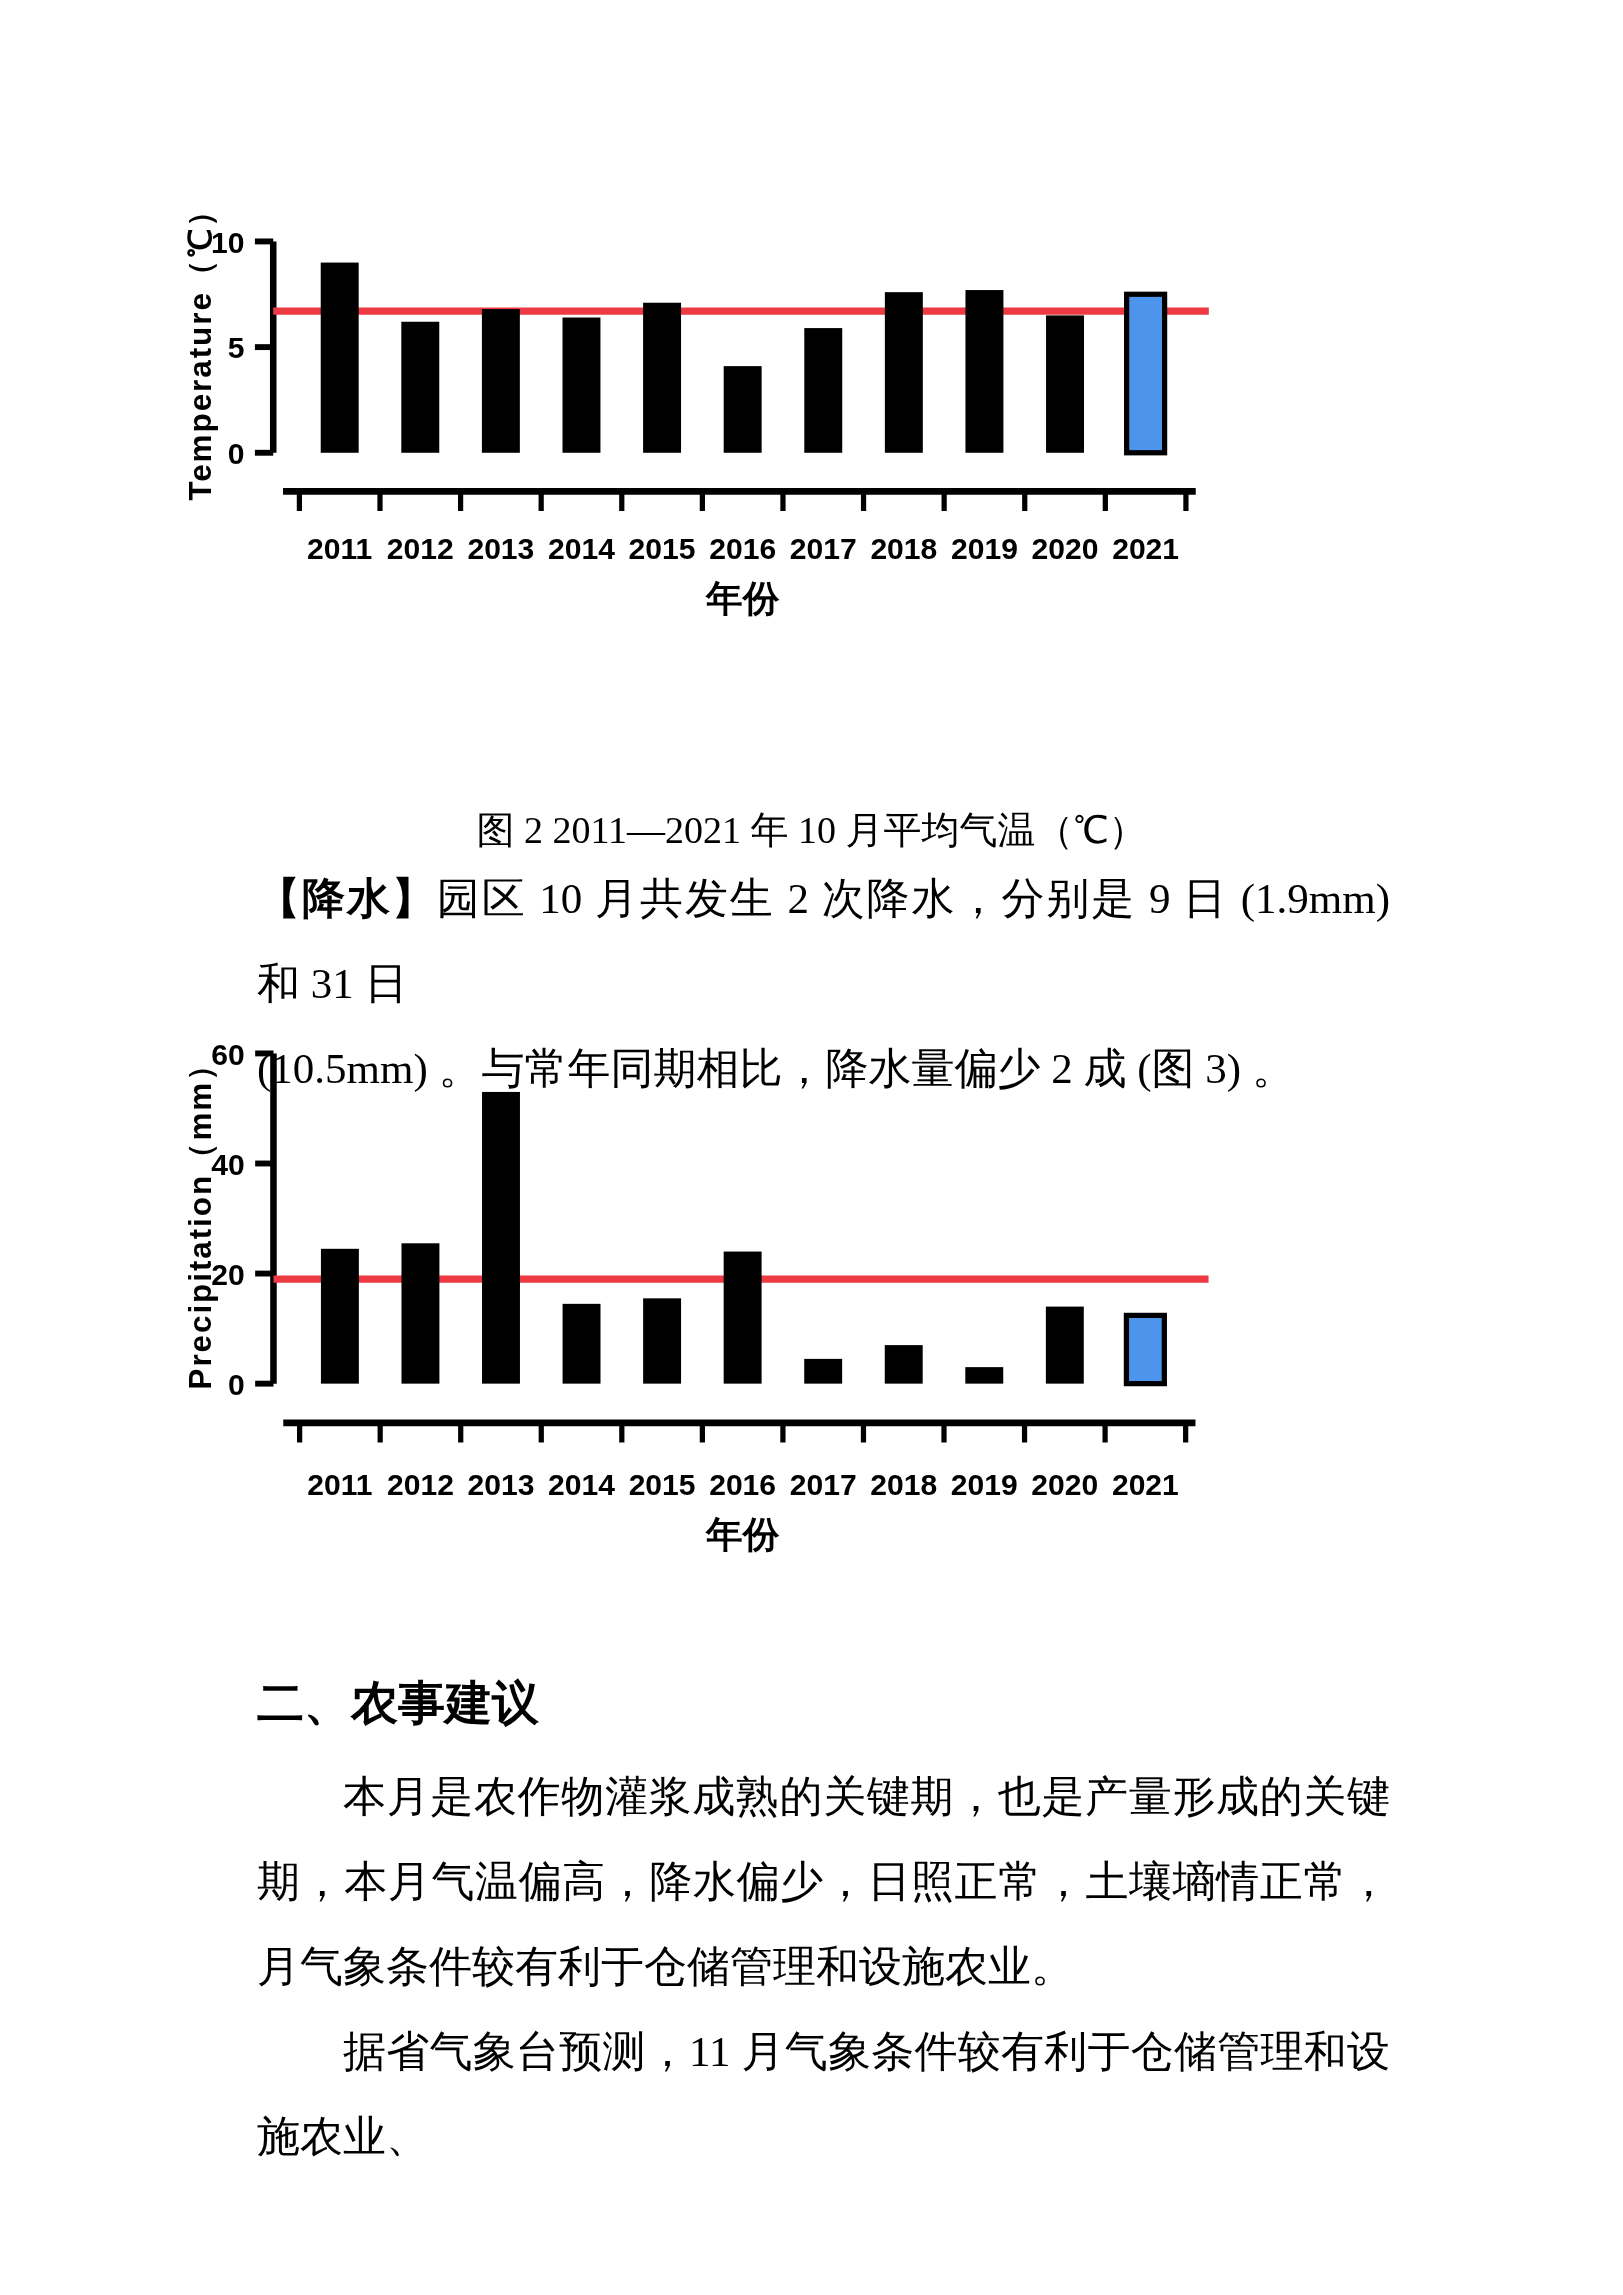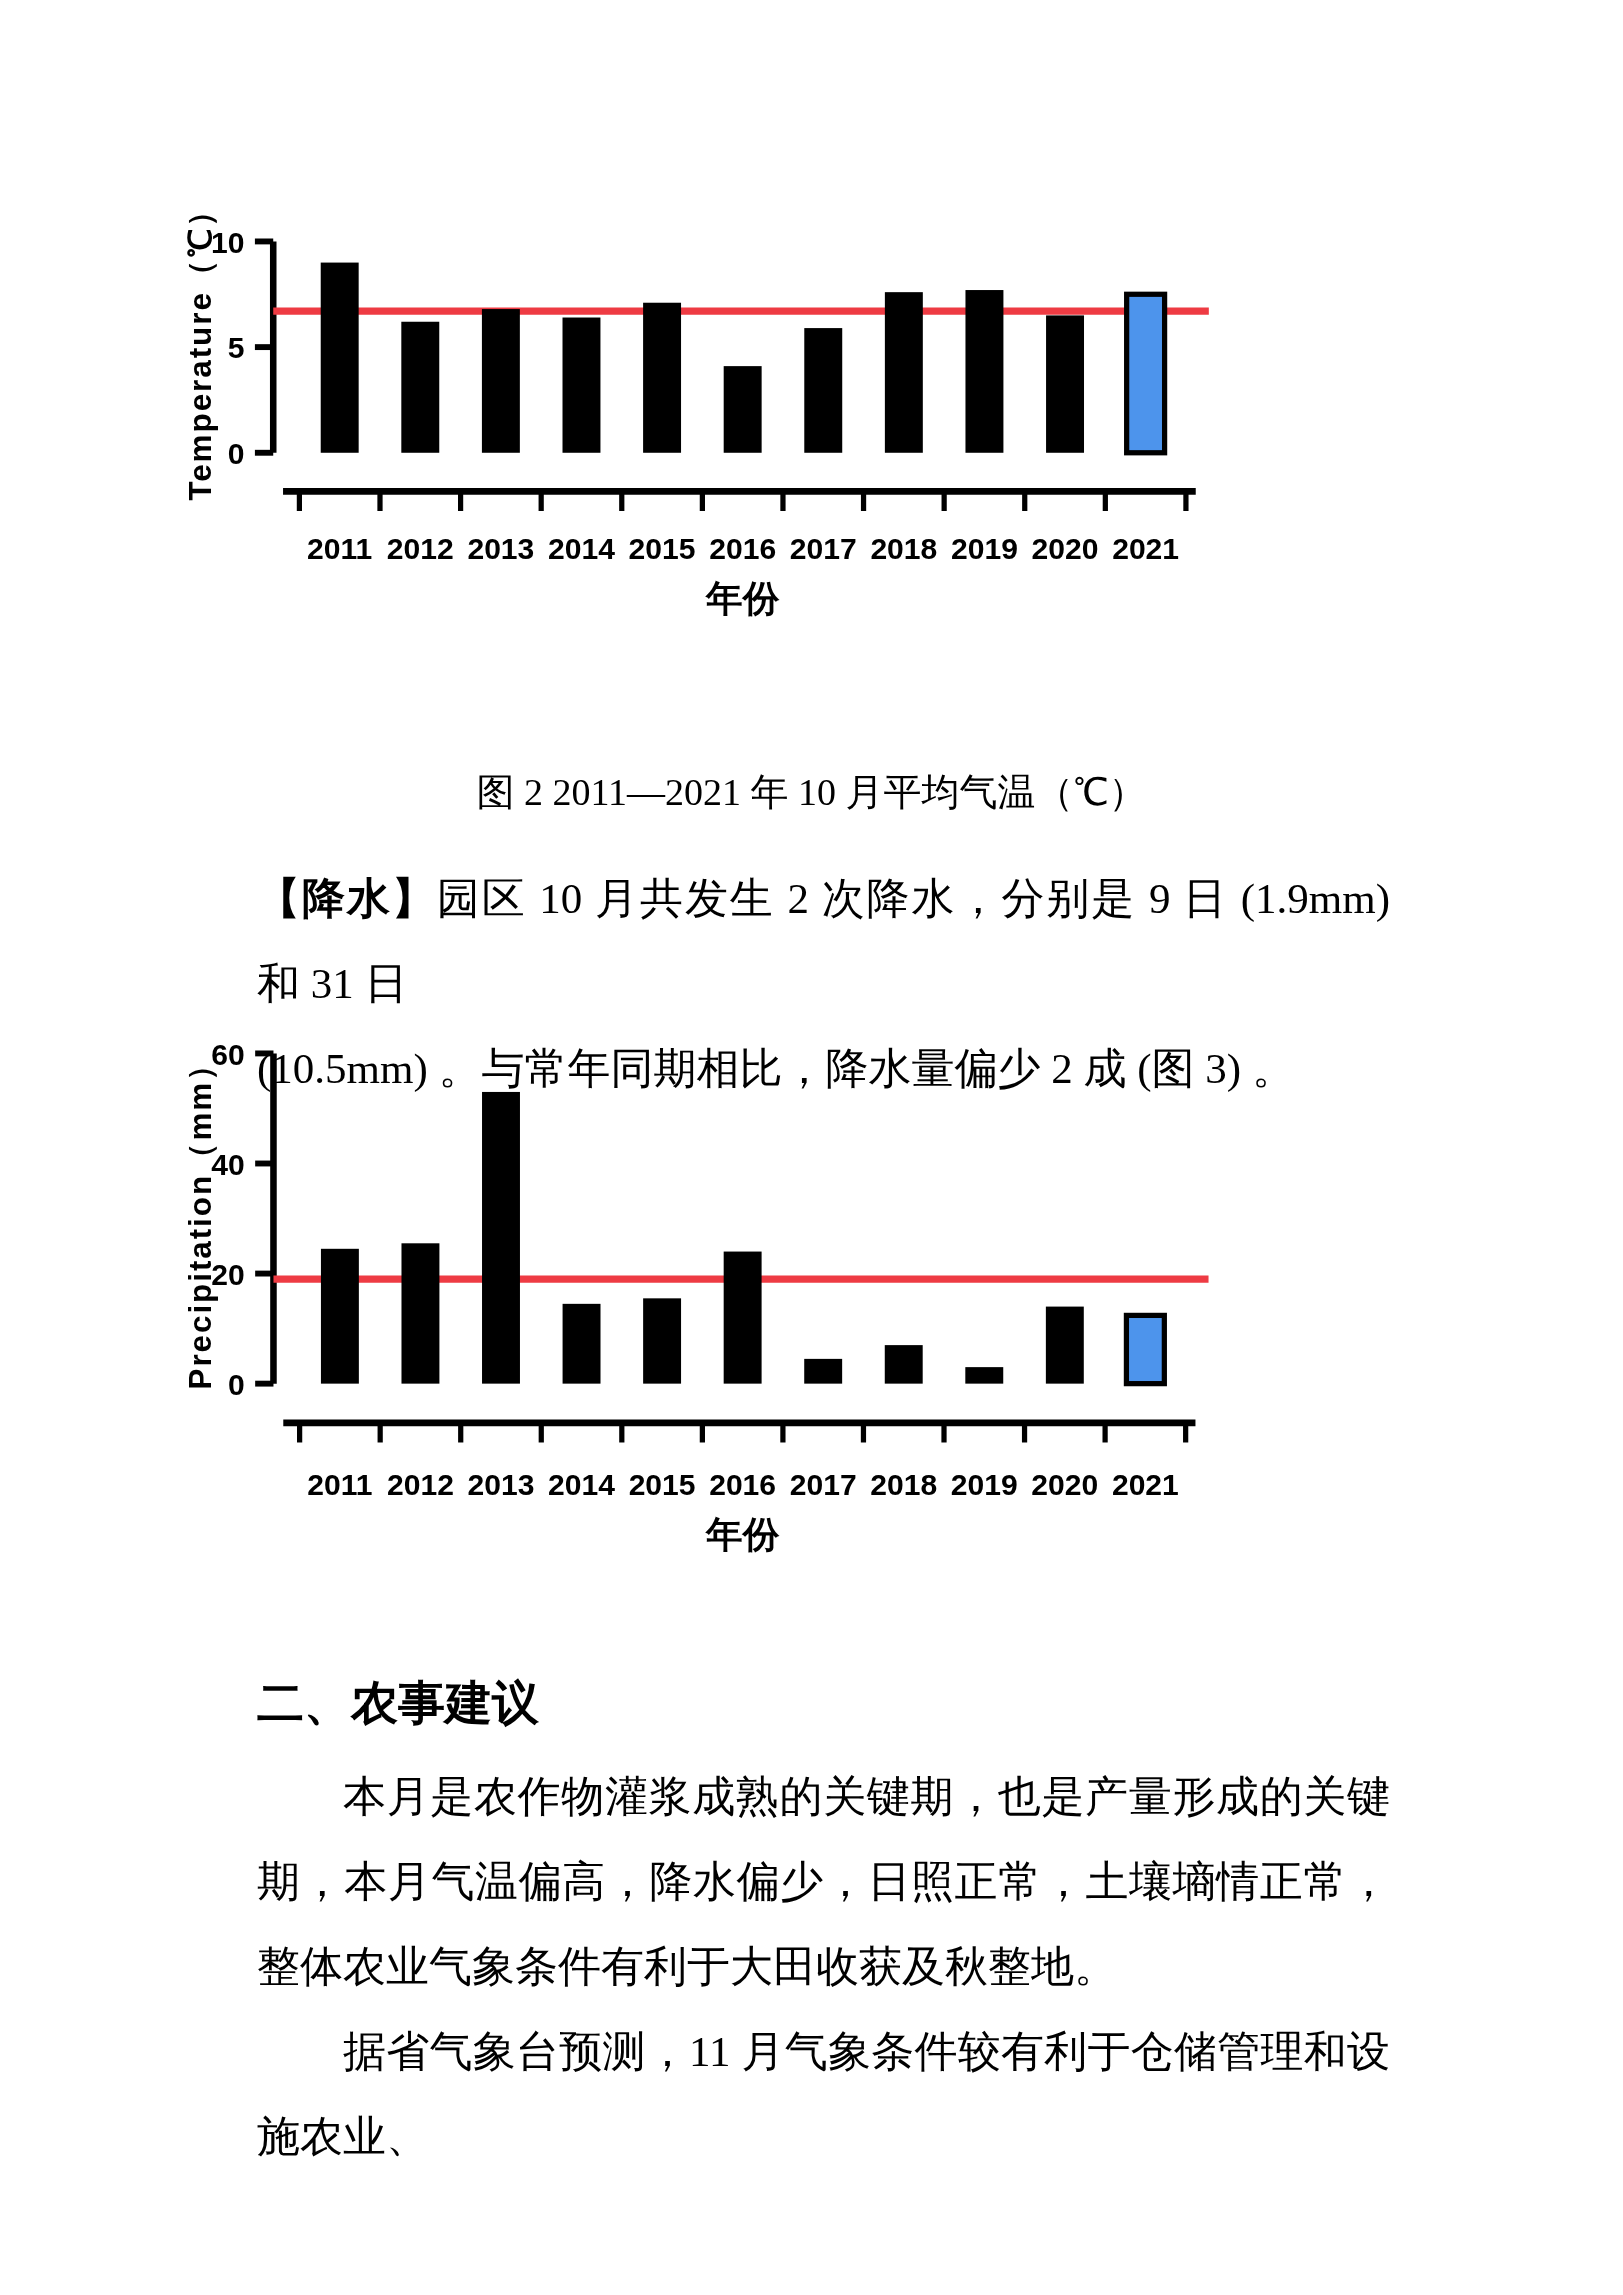--- a/index.html
+++ b/index.html
@@ -11,21 +11,21 @@
     color:#000;
     overflow:hidden;
     margin:0 auto;
   }
   .abs{position:absolute;}
   .col{left:245px;width:1133px;}
   .body-text{font-size:43px;line-height:85px;margin:12px;text-align:justify;}
   .pre-wrap{white-space:pre-line;}
   .bold{font-weight:bold;}
   .indent{text-indent:86px;}
-  .caption{font-size:38px;line-height:52px;text-align:center;}
+  .caption{font-size:38px;line-height:52px;text-align:center;margin-top:38px;}
   .section-heading{font-size:47px;line-height:65px;font-weight:bold;margin:12px;}
   figure.chart{margin:0;left:175px;}
   svg text{font-family:"Liberation Sans", sans-serif;font-weight:bold;fill:#000;}
 </style>
 </head>
 <body>
 
 <div class="page">
 
   <figure class="chart abs" style="top:212px">
@@ -131,18 +131,18 @@
         <text x="1237.0454545454545" y="720" text-anchor="middle" font-size="46">2019</text>
         <text x="1360.2272727272727" y="720" text-anchor="middle" font-size="46">2020</text>
         <text x="1483.409090909091" y="720" text-anchor="middle" font-size="46">2021</text>
         <text x="867.5" y="800" text-anchor="middle" font-size="56">年份</text>
       </svg>
   </figure>
 
 
   <h2 class="section-heading abs col" style="top:1659px">二、农事建议</h2>
 
-  <p class="body-text indent abs col" style="top:1742px">本月是农作物灌浆成熟的关键期，也是产量形成的关键期，本月气温偏高，降水偏少，日照正常，土壤墒情正常，整体农业气象条件有利于大田收获及秋整地。</p>
+  <p class="body-text indent abs col" style="top:1742px">本月是农作物灌浆成熟的关键期，也是产量形成的关键期，本月气温偏高，降水偏少，日照正常，土壤墒情正常，月气象条件较有利于仓储管理和设施农业。</p>
 
   <p class="body-text indent abs col" style="top:1997px">据省气象台预测，11 月气象条件较有利于仓储管理和设施农业、</p>
 
 </div>
 
 
 </body></html>

